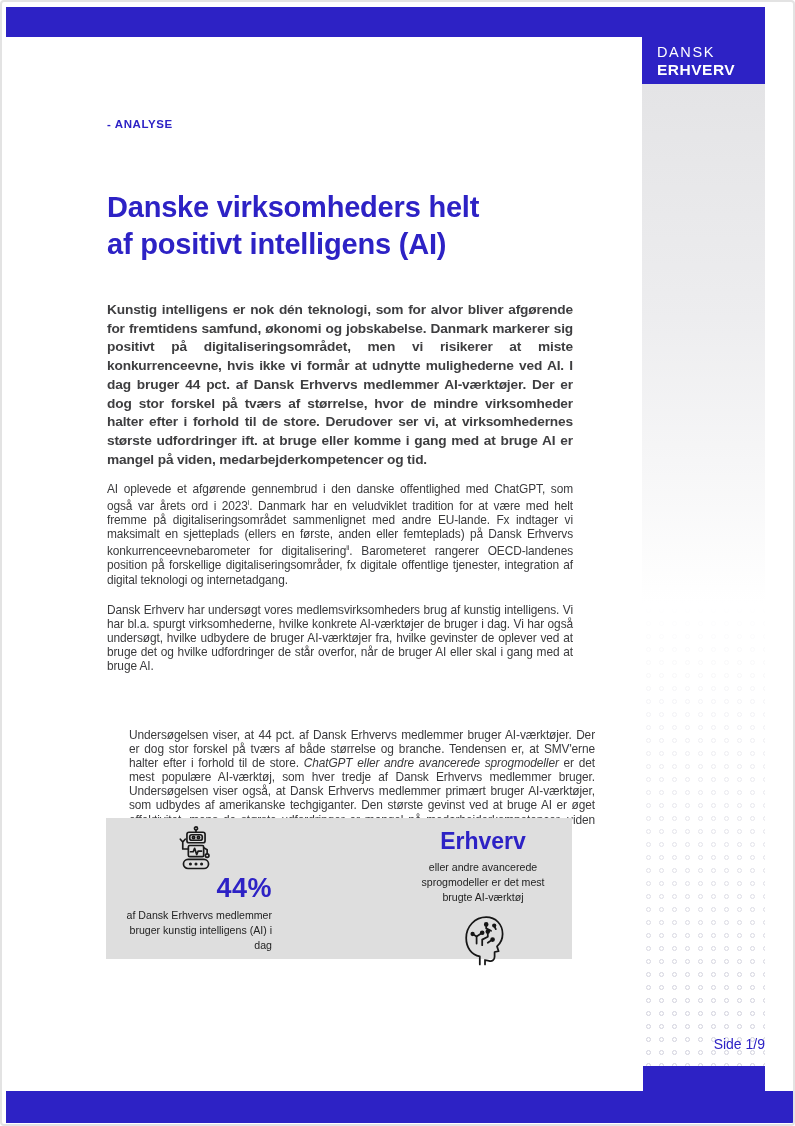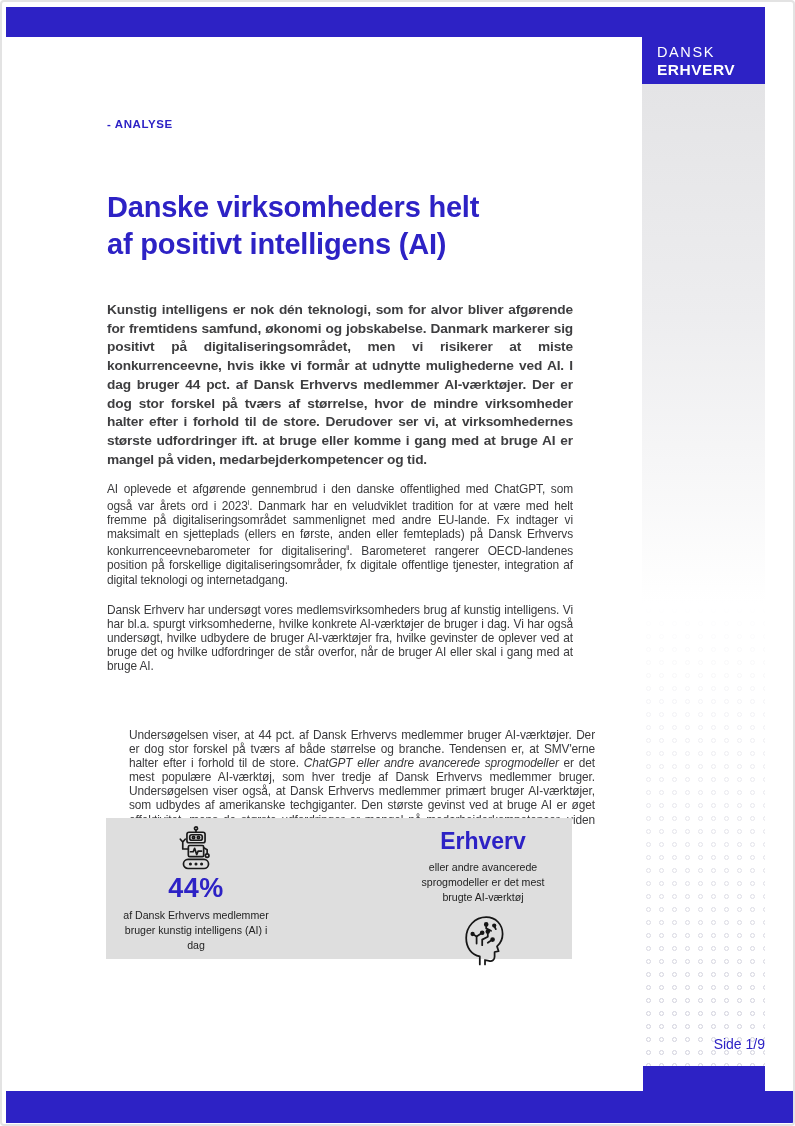--- a/index.html
+++ b/index.html
@@ -35,21 +35,21 @@
   .intro  { position:absolute; left:105px; top:299px; width:466px; font-size:13.7px; line-height:18.7px;
             font-weight:700; color:#3e3e40; text-align:justify; letter-spacing:-0.15px; }
   .bodyp  { position:absolute; left:105px; width:466px; font-size:11.9px; line-height:14.1px;
             color:#3a3a3c; text-align:justify; letter-spacing:-0.1px; }
   #p2 { top:480px; } #p3 { top:601px; } #p4 { top:726px;margin-left:22px; }
   .bodyp sup { font-size:0.62em; }
   
   .infobox { position:absolute; left:104px; top:816px; width:466px; height:141px; background:#dedede;
              display:flex; justify-content:space-between; padding:6px 14px 8px; }
   .ib-col  { text-align:center; }
-  .col1 { width:152px; padding-top:2px; }
+  .col1 { width:152px; padding-top:2px;text-align:right; }
   .col2 { width:150px; padding-top:4px; }
   .col3 { width:172px; padding-top:12px; }
   .ib-big { font-weight:800; color:#2d22c5; }
   .col1 .ib-big { font-size:27px; margin-top:1px; letter-spacing:0.5px; }
   .col2 .ib-big { font-size:23px; margin-bottom:5px; }
   .col3 .ib-big { font-size:22px; line-height:26px; letter-spacing:-0.2px; }
   .ib-cap { font-size:10.6px; line-height:15px; color:#232323; margin-top:4px; }
   .col3 .pre { margin:0 0 1px; }
   .icon-svg { display:block; margin:0 auto; }
 </style>

